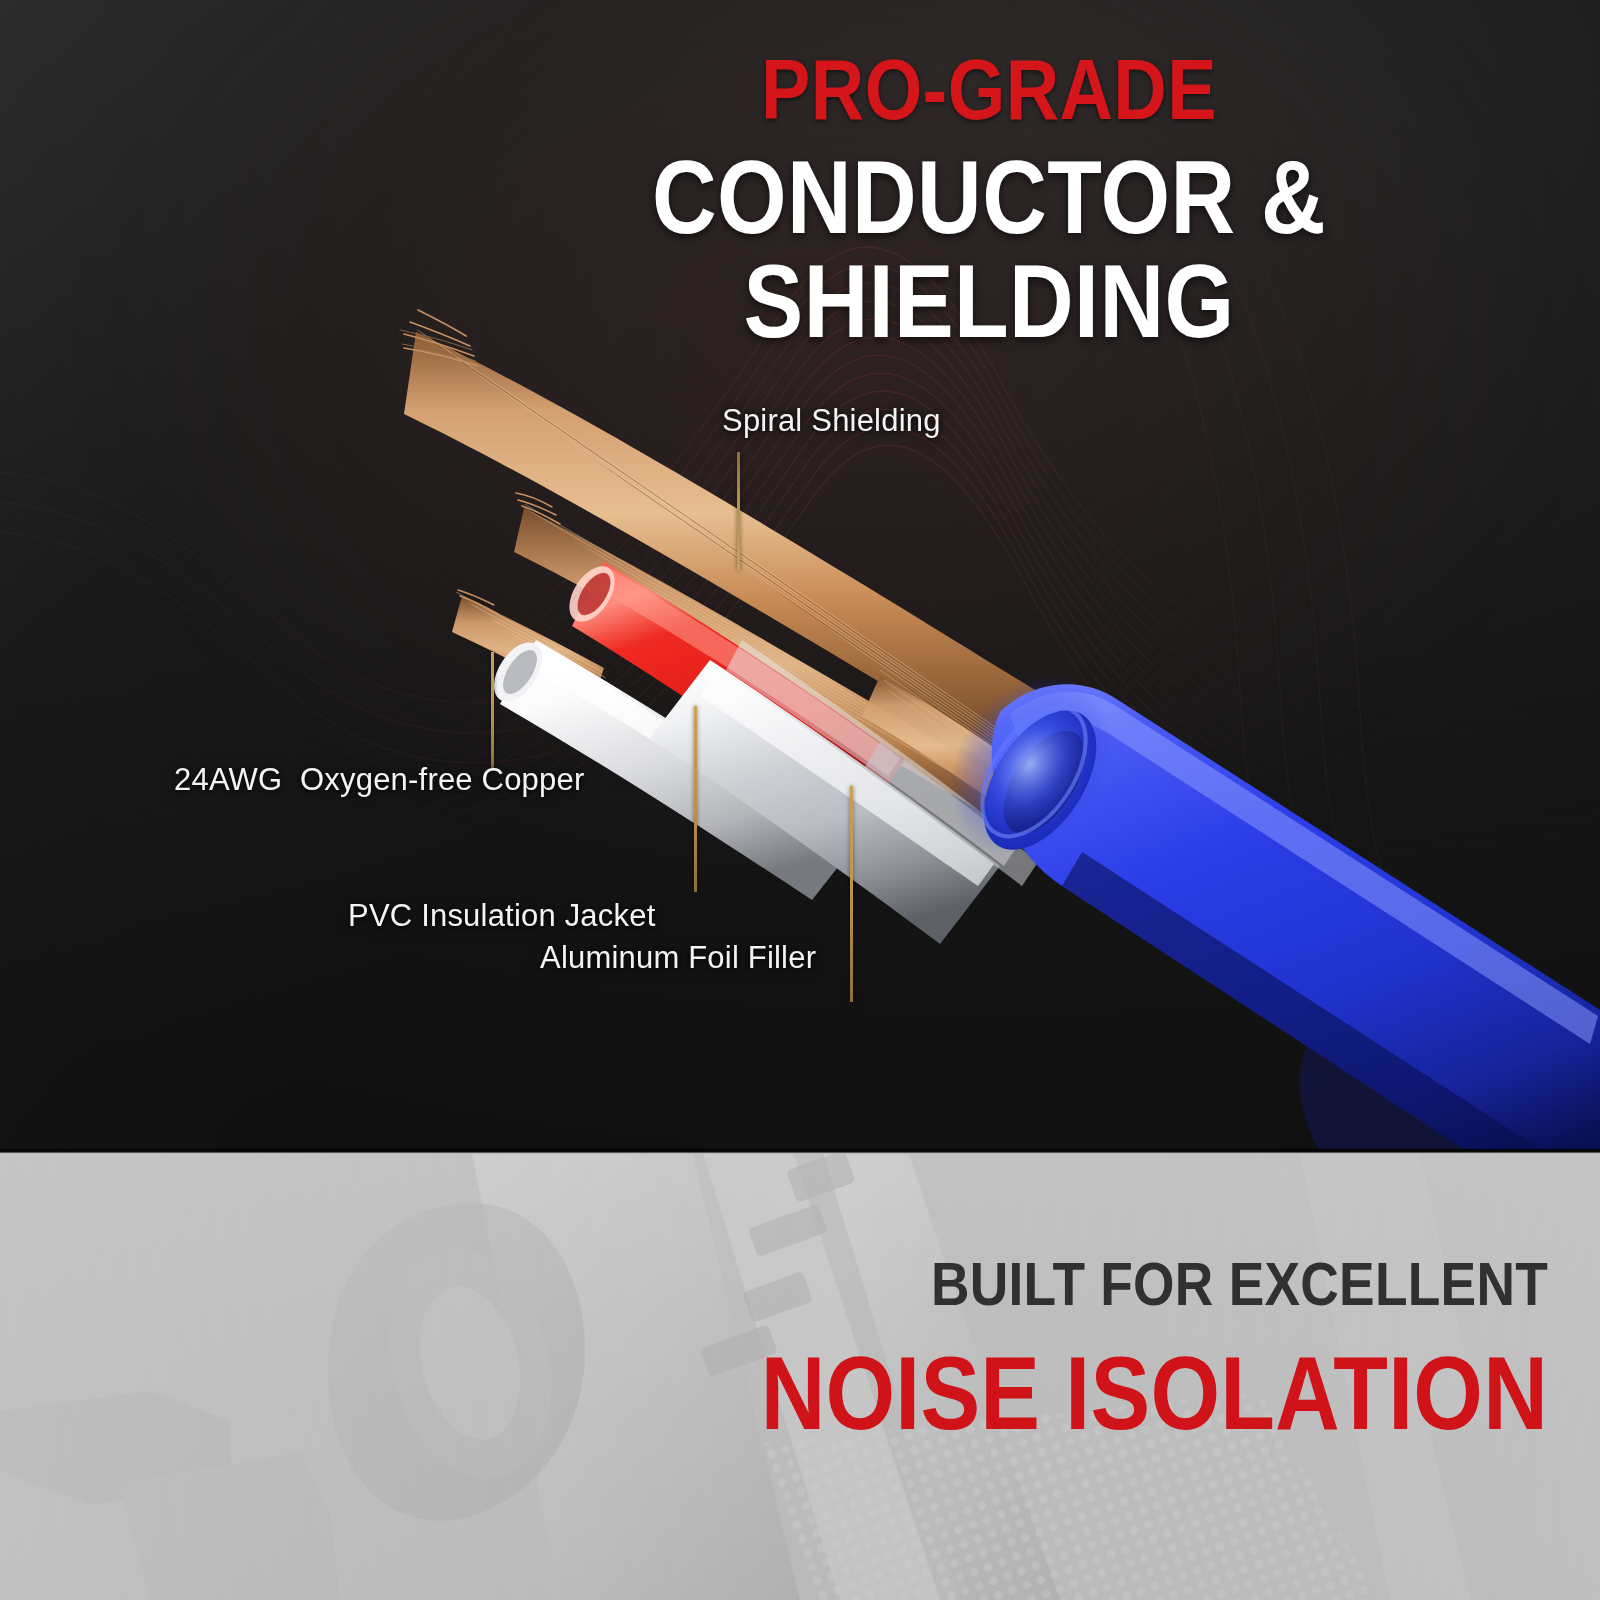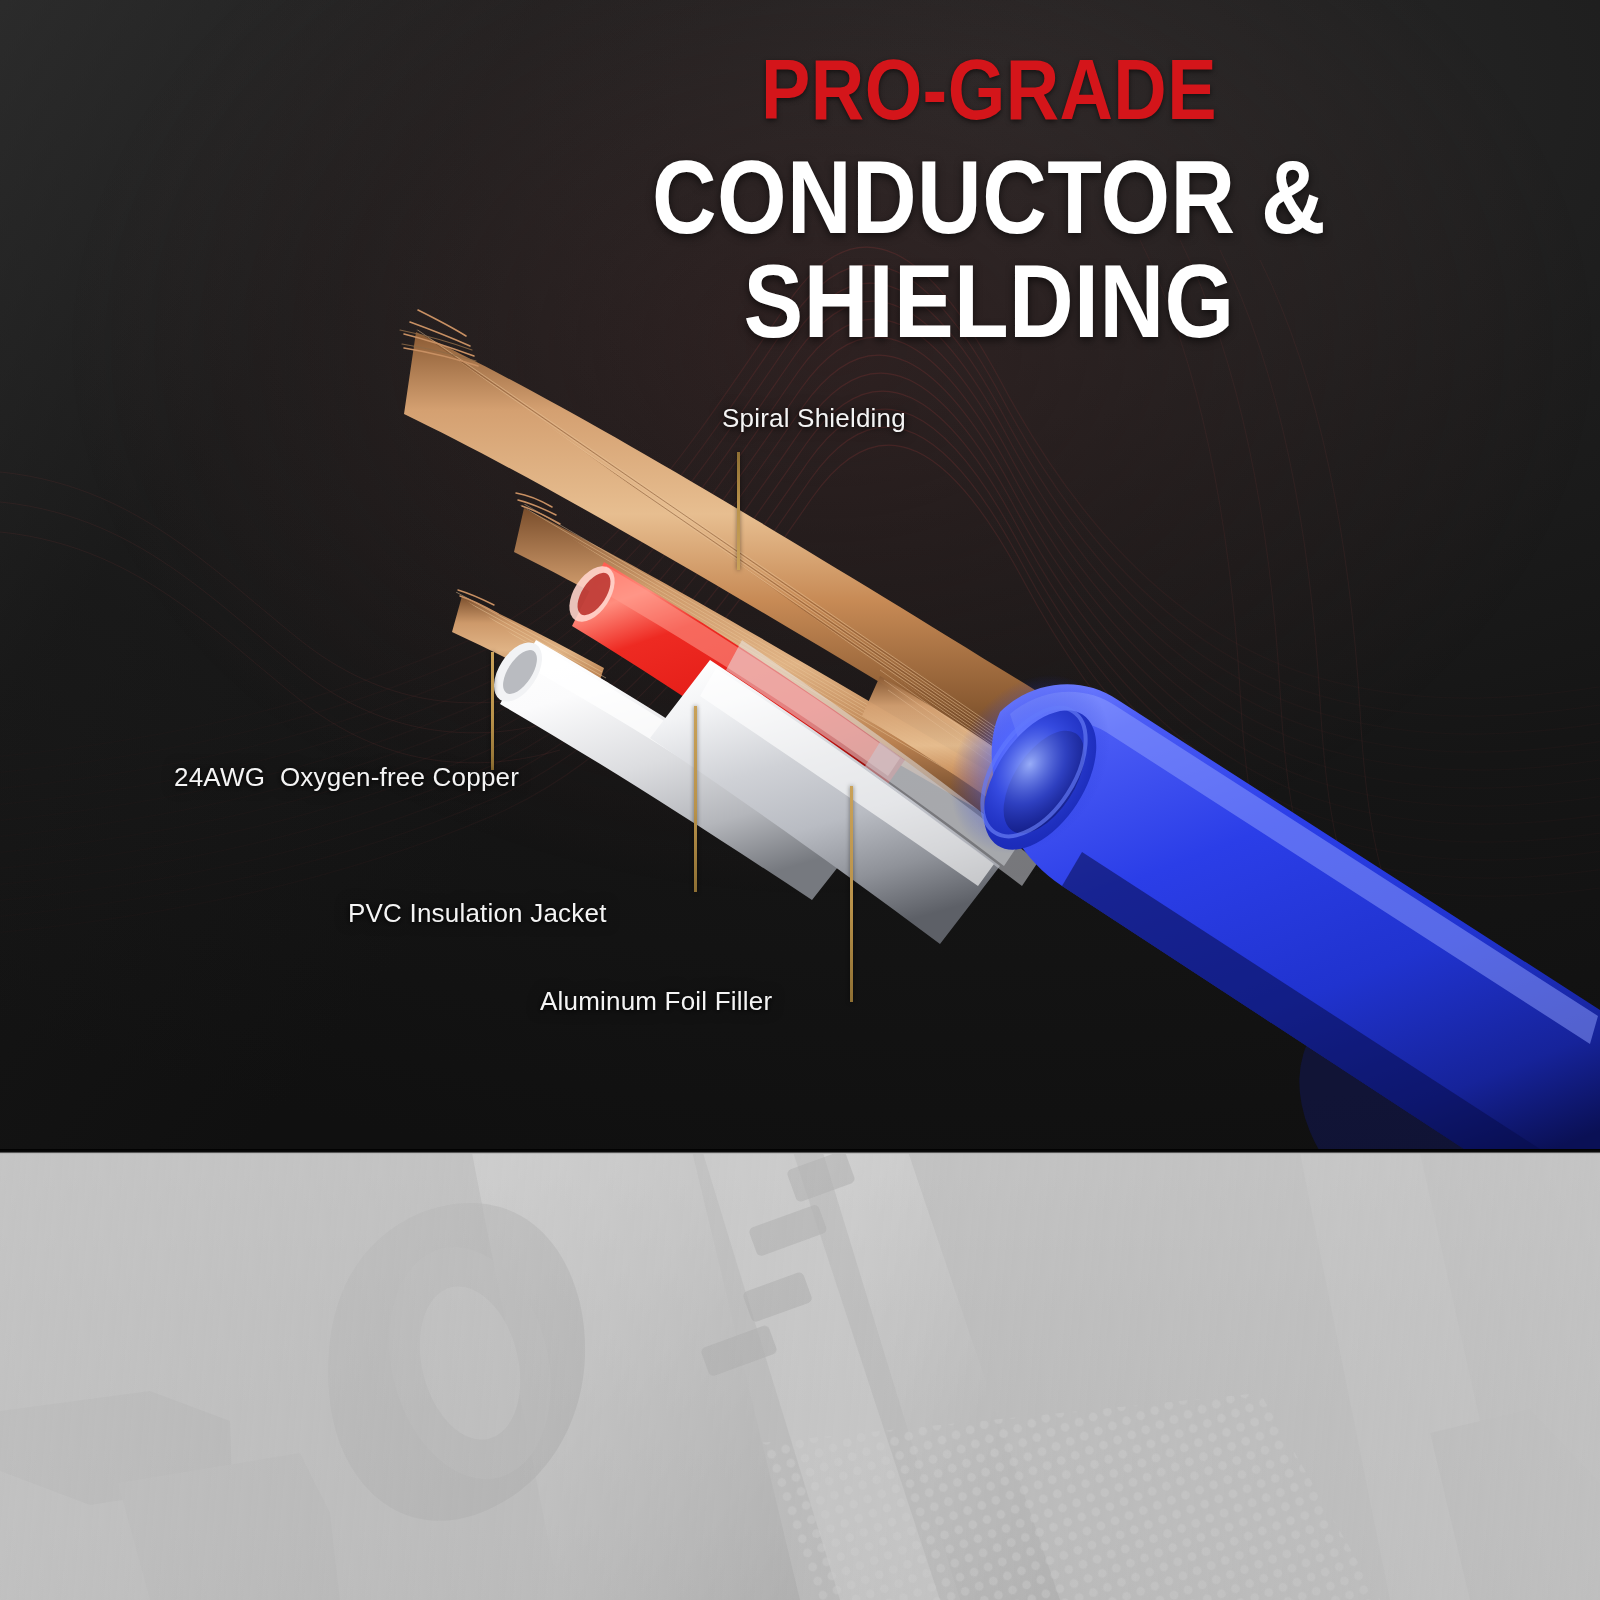--- a/index.html
+++ b/index.html
@@ -35,21 +35,21 @@
   .headline-main{
     font-size:104px; line-height:1.0; font-weight:700; color:#fff;
     margin-top:14px; letter-spacing:.5px;
     transform:scaleX(.86); transform-origin:right center;
     font-family:"Liberation Sans", sans-serif;
     text-shadow:0 3px 9px rgba(0,0,0,.6);
   }
 
   
   .callout{
-    position:absolute; color:#f4f4f4; font-size:26px; font-weight:400;
+    position:absolute; color:#f4f4f4; font-size:31px; font-weight:400;
     white-space:pre; letter-spacing:.2px; z-index:7;
     text-shadow:0 1px 5px rgba(0,0,0,.85), 0 0 14px rgba(0,0,0,.6);
   }
   .leader{
     position:absolute; width:3px; z-index:5;
     background:linear-gradient(180deg,#c9a158 0%,#b9924a 55%,#8e6f33 100%);
     box-shadow:0 0 4px rgba(0,0,0,.5);
   }
   .leader.up{
     background:linear-gradient(0deg,#c9a158 0%,#b9924a 55%,#8e6f33 100%);
@@ -315,21 +315,21 @@
     </svg>
 
     <div class="leader up" style="left:737px; top:452px; height:118px;"></div>
     <div class="leader" style="left:491px; top:652px; height:118px;"></div>
     <div class="leader" style="left:694px; top:706px; height:186px;"></div>
     <div class="leader" style="left:850px; top:786px; height:216px;"></div>
 
     <div class="callout" style="left:722px; top:403px;">Spiral Shielding</div>
     <div class="callout" style="left:138px; top:762px;margin-left:36px;">24AWG  Oxygen-free Copper</div>
     <div class="callout" style="left:348px; top:878px;margin-top:20px;">PVC Insulation Jacket</div>
-    <div class="callout" style="left:540px; top:986px;">Aluminum Foil Filler</div>
+    <div class="callout" style="left:540px; top:940px;">Aluminum Foil Filler</div>
 
     <div id="headline">
       <div class="kicker">PRO-GRADE</div>
       <div class="headline-main">CONDUCTOR &amp; SHIELDING</div>
     </div>
   </div>
 
   <div id="divider"></div>
 
   <div id="bottom-panel">
@@ -379,14 +379,18 @@
 
       <g opacity="0.5">
         <path d="M1300 0 L1420 0 L1520 447 L1390 447 Z" fill="#d6d6d6"></path>
         <path d="M1430 280 L1530 256 L1600 330 L1600 447 L1470 447 Z" fill="#b4b4b4"></path>
       </g>
     </svg>
 
     <div id="photo-fade"></div>
   </div>
 
+  <div id="bottom-headline">
+    <div class="sub-kicker">BUILT FOR EXCELLENT</div>
+    <div class="sub-main">NOISE ISOLATION</div>
+  </div>
 
 </div>
 
 </body></html>

